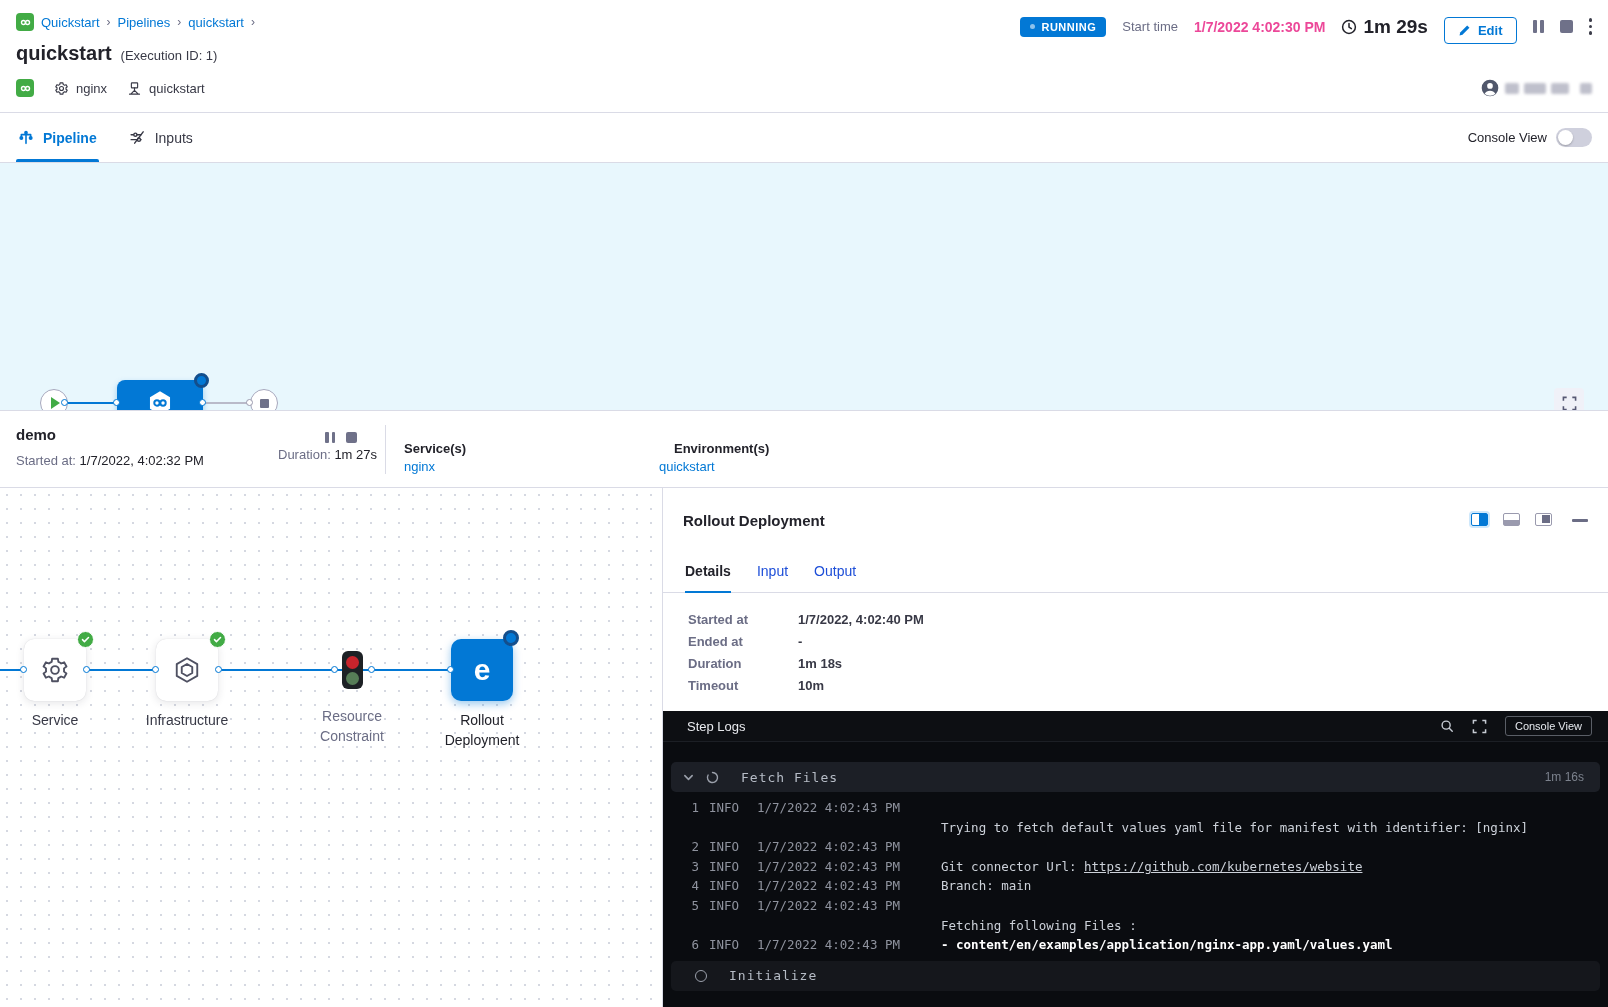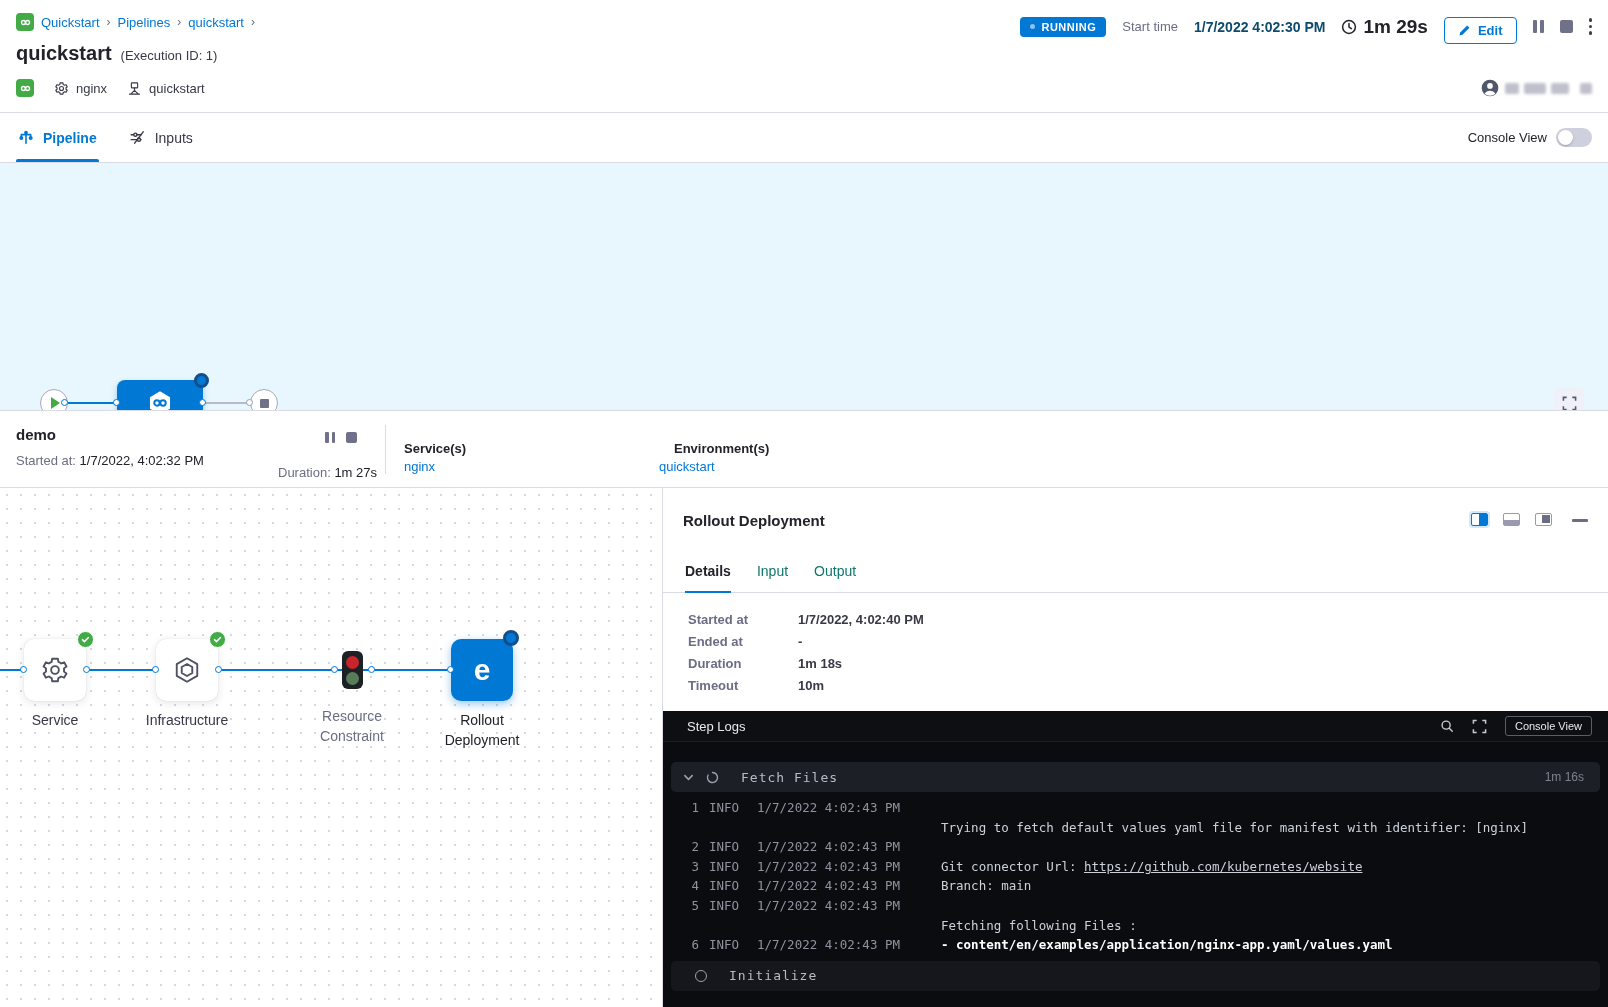--- a/index.html
+++ b/index.html
@@ -14,21 +14,21 @@
   .hdr { position:absolute; left:0; top:0; width:1608px; height:112px; background:#fff; }
   .crumbs { position:absolute; left:16px; top:13px; display:flex; align-items:center; gap:7px; font-size:13px; }
   .crumb { color:#0278d5; cursor:pointer; }
   .crumb-sep { color:#6b6d85; font-size:12px; }
   .logo-sq { width:18px; height:18px; border-radius:4px; background:#42ab45; display:flex; align-items:center; justify-content:center; }
   .hdr-right { position:absolute; right:16px; top:9px; display:flex; align-items:center; gap:16px; }
   .badge-running { display:flex; align-items:center; gap:6px; background:#0278d5; color:#fff;
     font-size:11px; font-weight:700; letter-spacing:.5px; padding:4px 10px; border-radius:4px; }
   .badge-dot { width:5px; height:5px; border-radius:50%; background:rgba(255,255,255,.55); }
   .starttime-label { color:#6b6d85; font-size:13px; }
-  .starttime-value { color:#0c4a6e; font-size:14px; font-weight:600; }
+  .starttime-value { color:#ec4899; font-size:14px; font-weight:600; }
   .elapsed { display:flex; align-items:center; gap:6px; font-size:19px; font-weight:600; color:#22222a; }
   .edit-btn { display:flex; align-items:center; gap:7px; border:1px solid #0278d5; border-radius:4px;
     padding:5px 13px; color:#0278d5; font-size:13px; font-weight:600; background:#fff; cursor:pointer;margin-top:8px; }
   .icon-btn { background:none; border:none; cursor:pointer; display:flex; align-items:center; }
   .pause-bars { display:flex; gap:3px; } .pause-bars i { width:4px; height:13px; background:#6f7189; border-radius:1px; }
   .stop-sq { width:13px; height:13px; background:#6f7189; border-radius:2px; }
   .kebab { display:flex; flex-direction:column; gap:3px; } .kebab i { width:3.5px; height:3.5px; border-radius:50%; background:#3c3d4a; }
   .title-row { position:absolute; left:16px; top:42px; display:flex; align-items:baseline; gap:9px; }
   .page-title { font-size:20px; font-weight:700; color:#22222a; }
   .exec-id { font-size:13px; color:#383946; }
@@ -105,21 +105,21 @@
   .panel-title { position:absolute; left:20px; top:24px; font-size:15px; font-weight:700; }
   .layout-icons { position:absolute; right:56px; top:25px; display:flex; gap:15px; align-items:center; }
   .li-ic { width:17px; height:13px; border:1.5px solid #9a9aae; border-radius:2px; position:relative; cursor:pointer; }
   .li-ic.active { border-color:#0278d5; box-shadow:0 0 0 2px #cfe8fb; }
   .li-ic.active::after { content:""; position:absolute; right:0; top:0; width:8px; height:100%; background:#0278d5; }
   .li-ic.bottom::after { content:""; position:absolute; left:0; bottom:0; width:100%; height:5px; background:#9a9aae; }
   .li-ic.right::after { content:""; position:absolute; right:1px; top:1px; width:8px; height:8px; background:#6b6d85; }
   .minimize { position:absolute; right:20px; top:31px; width:16px; height:2.5px; background:#6b6d85; border-radius:1px; cursor:pointer; }
   .panel-tabs { position:absolute; left:0; top:62px; width:100%; height:43px; border-bottom:1px solid #dadbe6;
     display:flex; align-items:center; gap:26px; padding-left:22px; }
-  .ptab { font-size:14px; color:#0f766e; height:100%; display:flex; align-items:center; position:relative; cursor:pointer; }
+  .ptab { font-size:14px; color:#1d4ed8; height:100%; display:flex; align-items:center; position:relative; cursor:pointer; }
   .ptab.active { font-weight:700; color:#22222a; }
   .ptab.active::after { content:""; position:absolute; left:0; right:0; bottom:-1px; height:2.5px; background:#0278d5; }
   .panel-details { position:absolute; left:25px; top:124px; display:grid; grid-template-columns:110px auto; row-gap:7px; font-size:13px; }
   .pd-label { color:#6b6d85; font-weight:600; }
   .pd-value { color:#383946; font-weight:700; }
 
   
   .logs { position:absolute; left:0; top:223px; width:100%; height:297px; background:#0a0c10; overflow:hidden; }
   .logs-hdr { height:31px; background:#0d0f13; border-bottom:1px solid #1c1f25; display:flex; align-items:center; padding:0 16px 0 24px; }
   .logs-title { color:#e8eaee; font-size:13px; }
@@ -342,21 +342,21 @@
     <button class="icon-btn">
         <span class="pause-bars">
           <i></i>
           <i></i>
         </span>
       </button>
     <button class="icon-btn">
         <span class="stop-sq"></span>
       </button>
   </div>
-  <div class="sbar-kv" style="left:278px; top:54px;text-align:right;">
+  <div class="sbar-kv" style="left:278px; top:36px;text-align:right;">
     <span class="kv-label">Duration:</span>
     <span class="kv-value">1m 27s</span>
   </div>
   <div class="vdiv"></div>
   <span class="sbar-col-label" style="left:404px; top:30px;">Service(s)</span>
   <span class="sbar-col-link" style="left:404px; top:48px;">nginx</span>
   <span class="sbar-col-label" style="left:659px; top:30px;padding-left:15px;">Environment(s)</span>
   <span class="sbar-col-link" style="left:659px; top:48px;">quickstart</span>
 </div>
 

